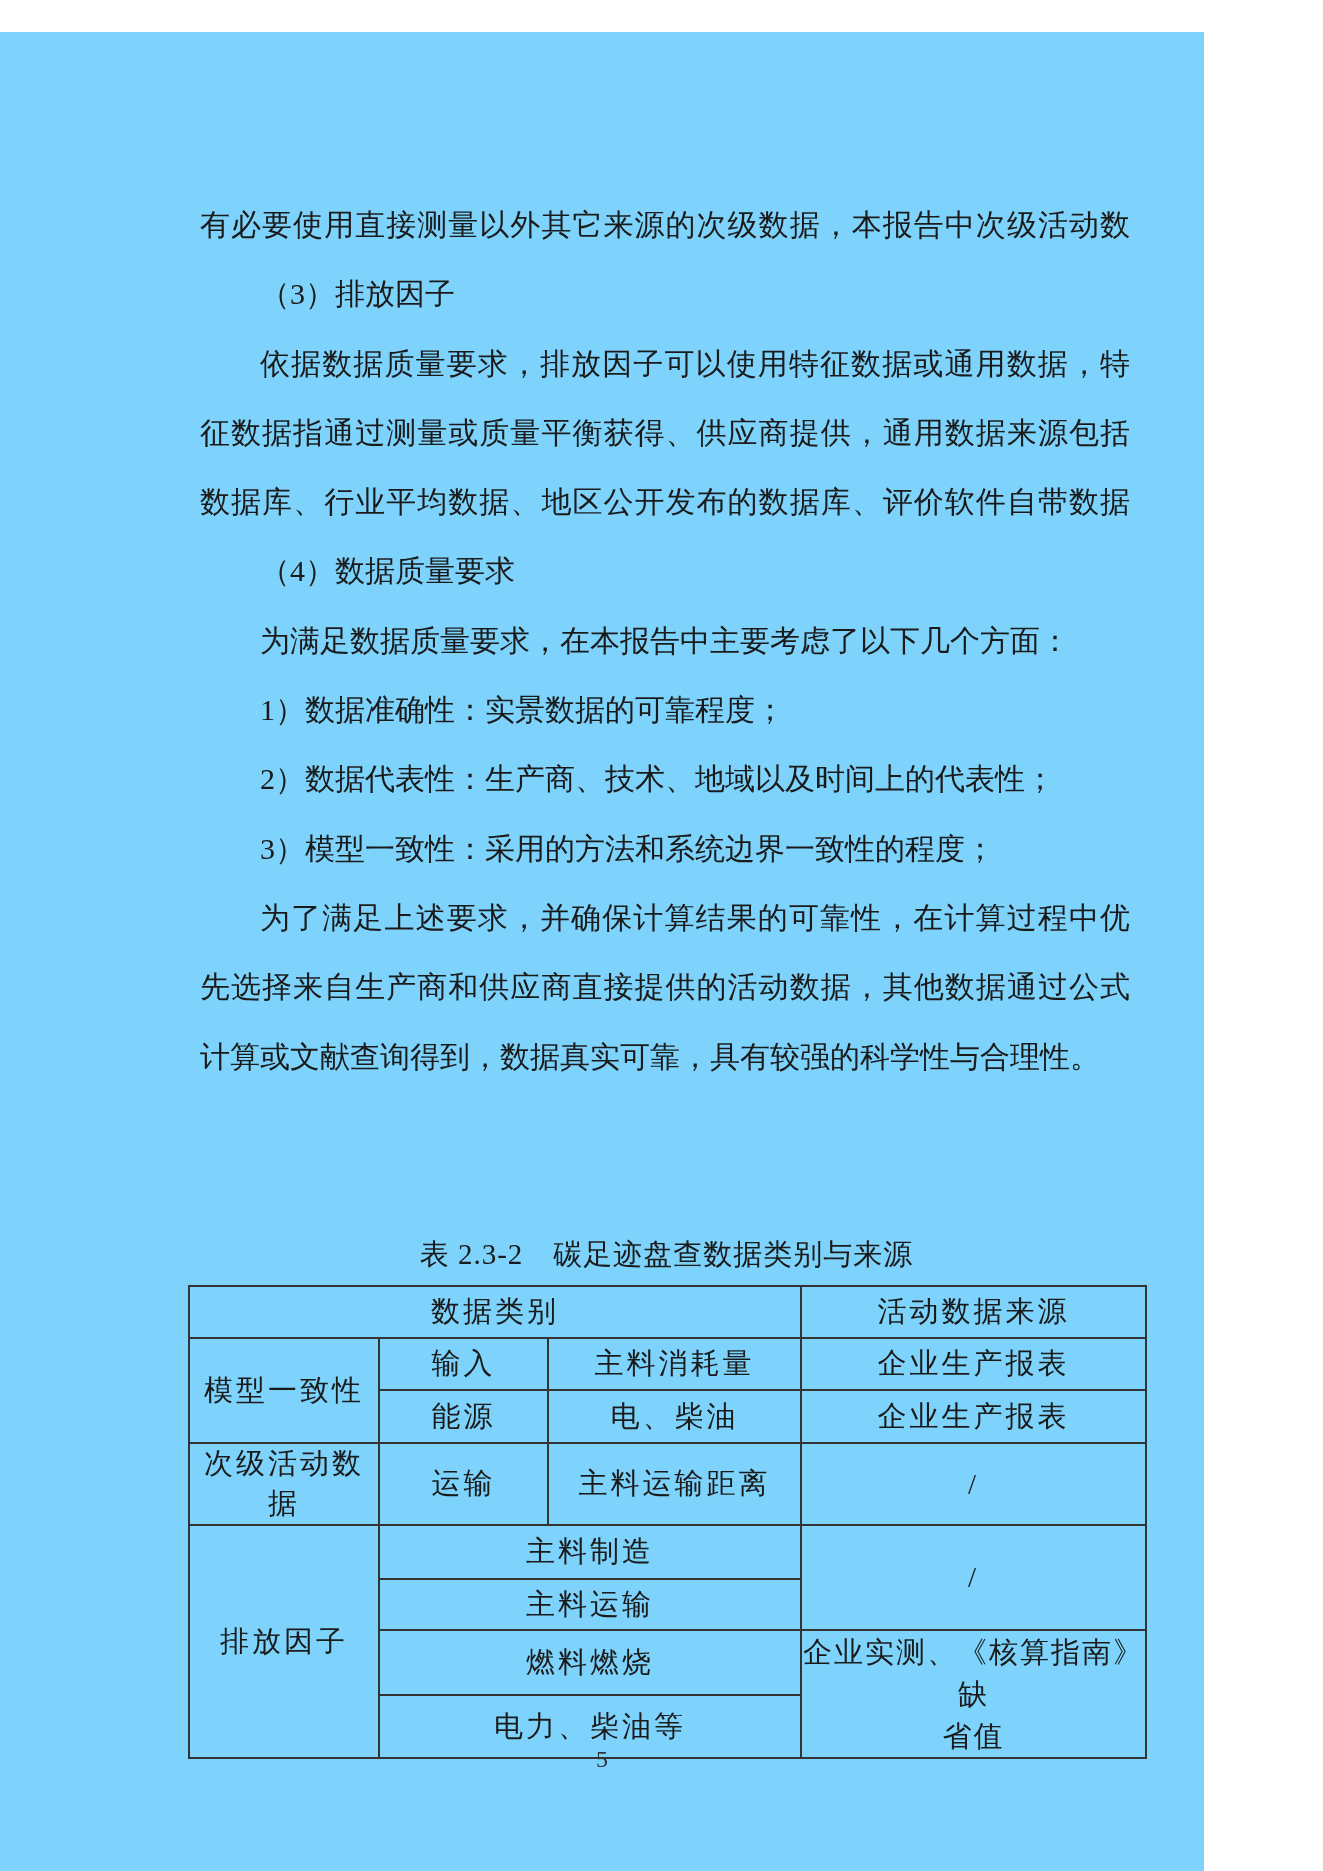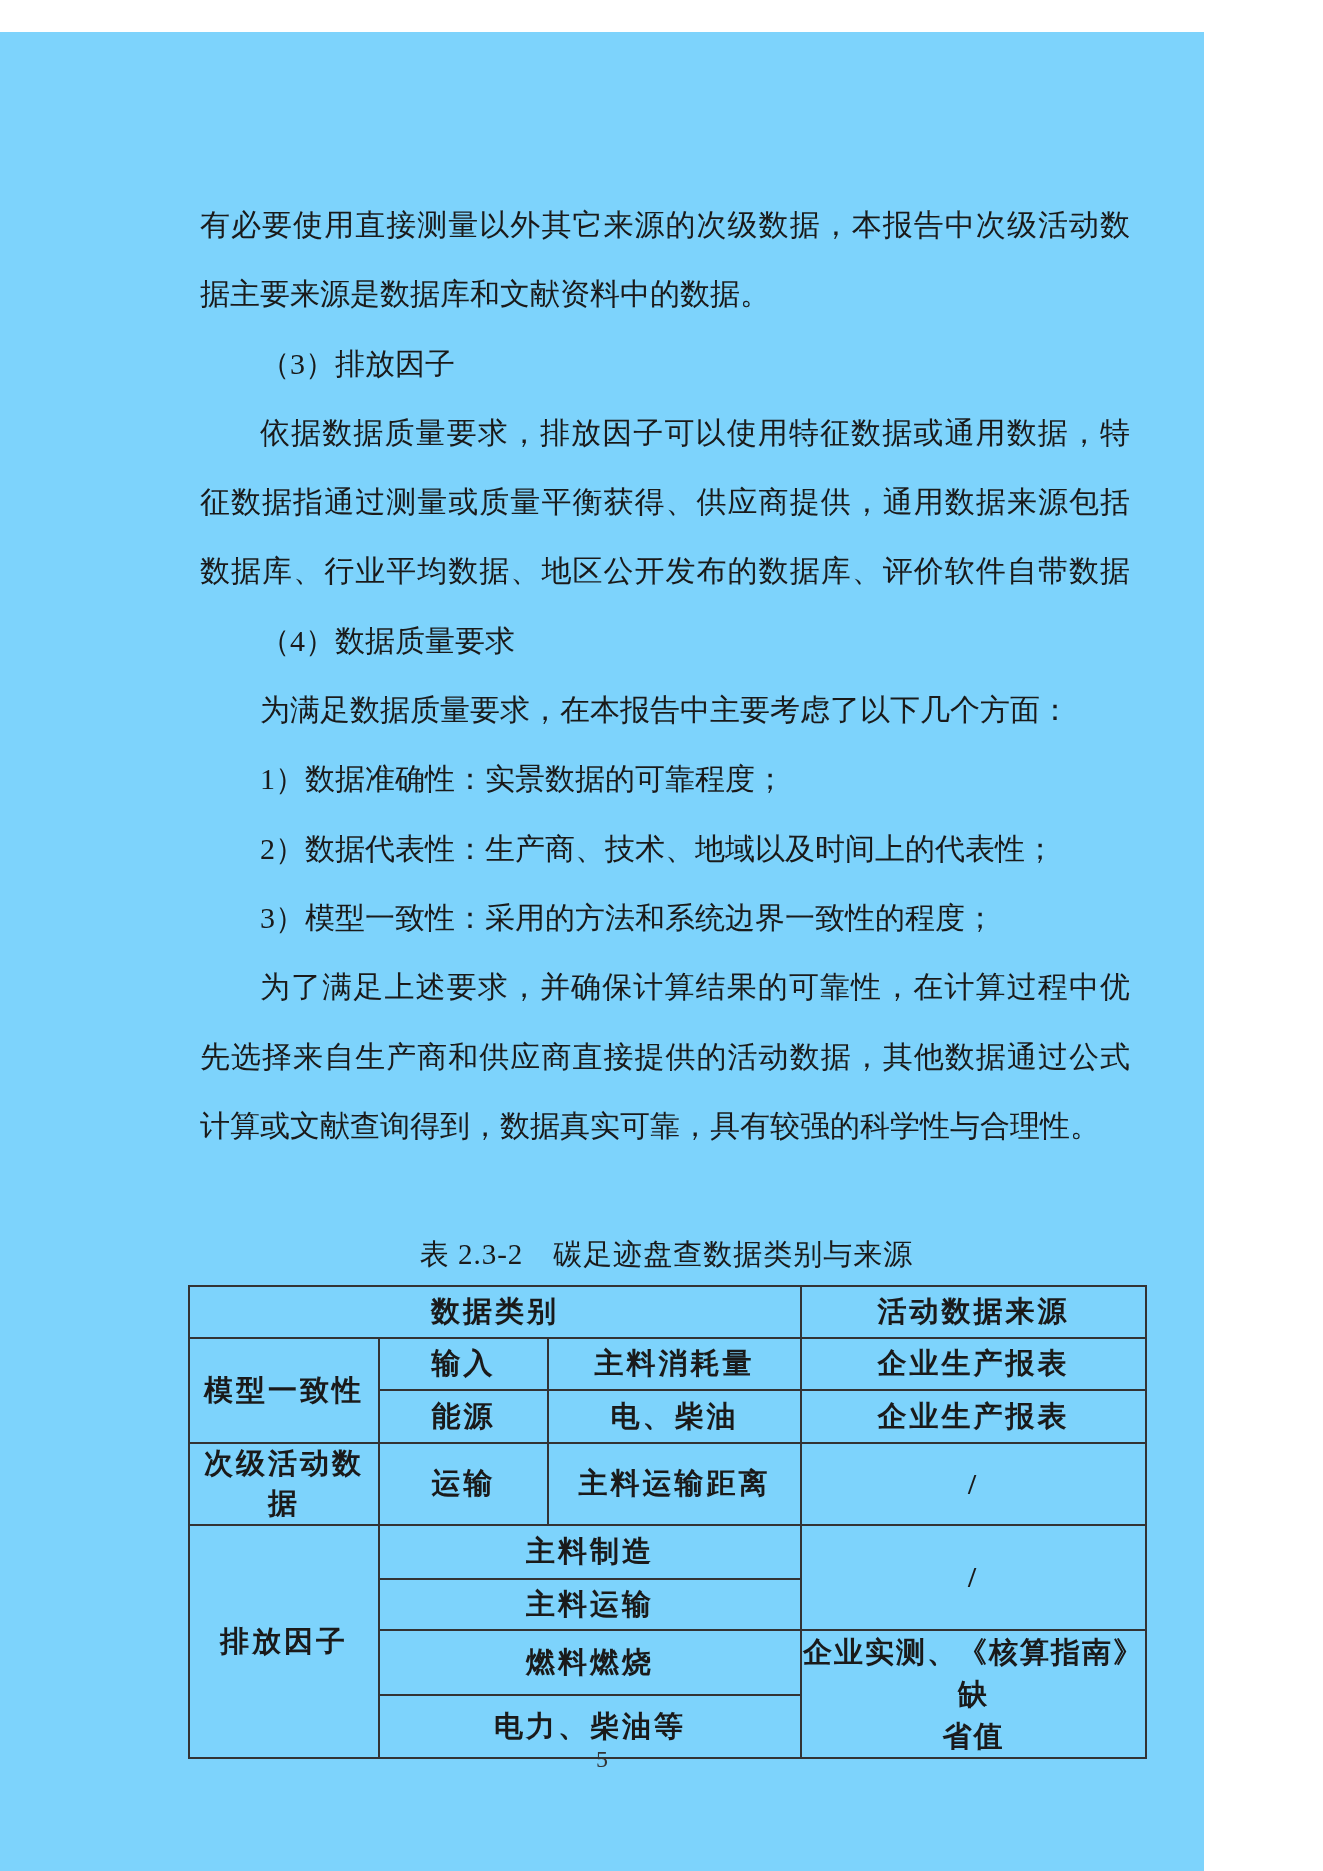--- a/index.html
+++ b/index.html
@@ -54,21 +54,20 @@
     table-layout: fixed;
   }
   table.data-table td {
     border: 2px solid #333333;
     text-align: center;
     vertical-align: middle;
     font-size: 29px;
     letter-spacing: 3px;
     padding: 0;
     overflow: hidden;
-    font-weight: bold;
   }
   tr.h52 { height: 52px; }
   tr.h53 { height: 53px; }
   tr.h54 { height: 54px; }
   tr.h51 { height: 51px; }
   tr.h55 { height: 55px; }
   td.wrap2 div { line-height: 42px; letter-spacing: 2px; }
   .page-number {
     position: absolute;
     left: 0;
@@ -79,21 +78,20 @@
     color: #333333;
   }
 </style>
 </head>
 <body>
 
 <div class="page">
 
   <div class="bodytext">
     <div class="line j">有必要使用直接测量以外其它来源的次级数据，本报告中次级活动数</div>
-    <div class="line">据主要来源是数据库和文献资料中的数据。</div>
     <div class="line i">（3）排放因子</div>
     <div class="line i j">依据数据质量要求，排放因子可以使用特征数据或通用数据，特</div>
     <div class="line j">征数据指通过测量或质量平衡获得、供应商提供，通用数据来源包括</div>
     <div class="line j">数据库、行业平均数据、地区公开发布的数据库、评价软件自带数据</div>
     <div class="line i">（4）数据质量要求</div>
     <div class="line i">为满足数据质量要求，在本报告中主要考虑了以下几个方面：</div>
     <div class="line i">1）数据准确性：实景数据的可靠程度；</div>
     <div class="line i">2）数据代表性：生产商、技术、地域以及时间上的代表性；</div>
     <div class="line i">3）模型一致性：采用的方法和系统边界一致性的程度；</div>
     <div class="line i j">为了满足上述要求，并确保计算结果的可靠性，在计算过程中优</div>

